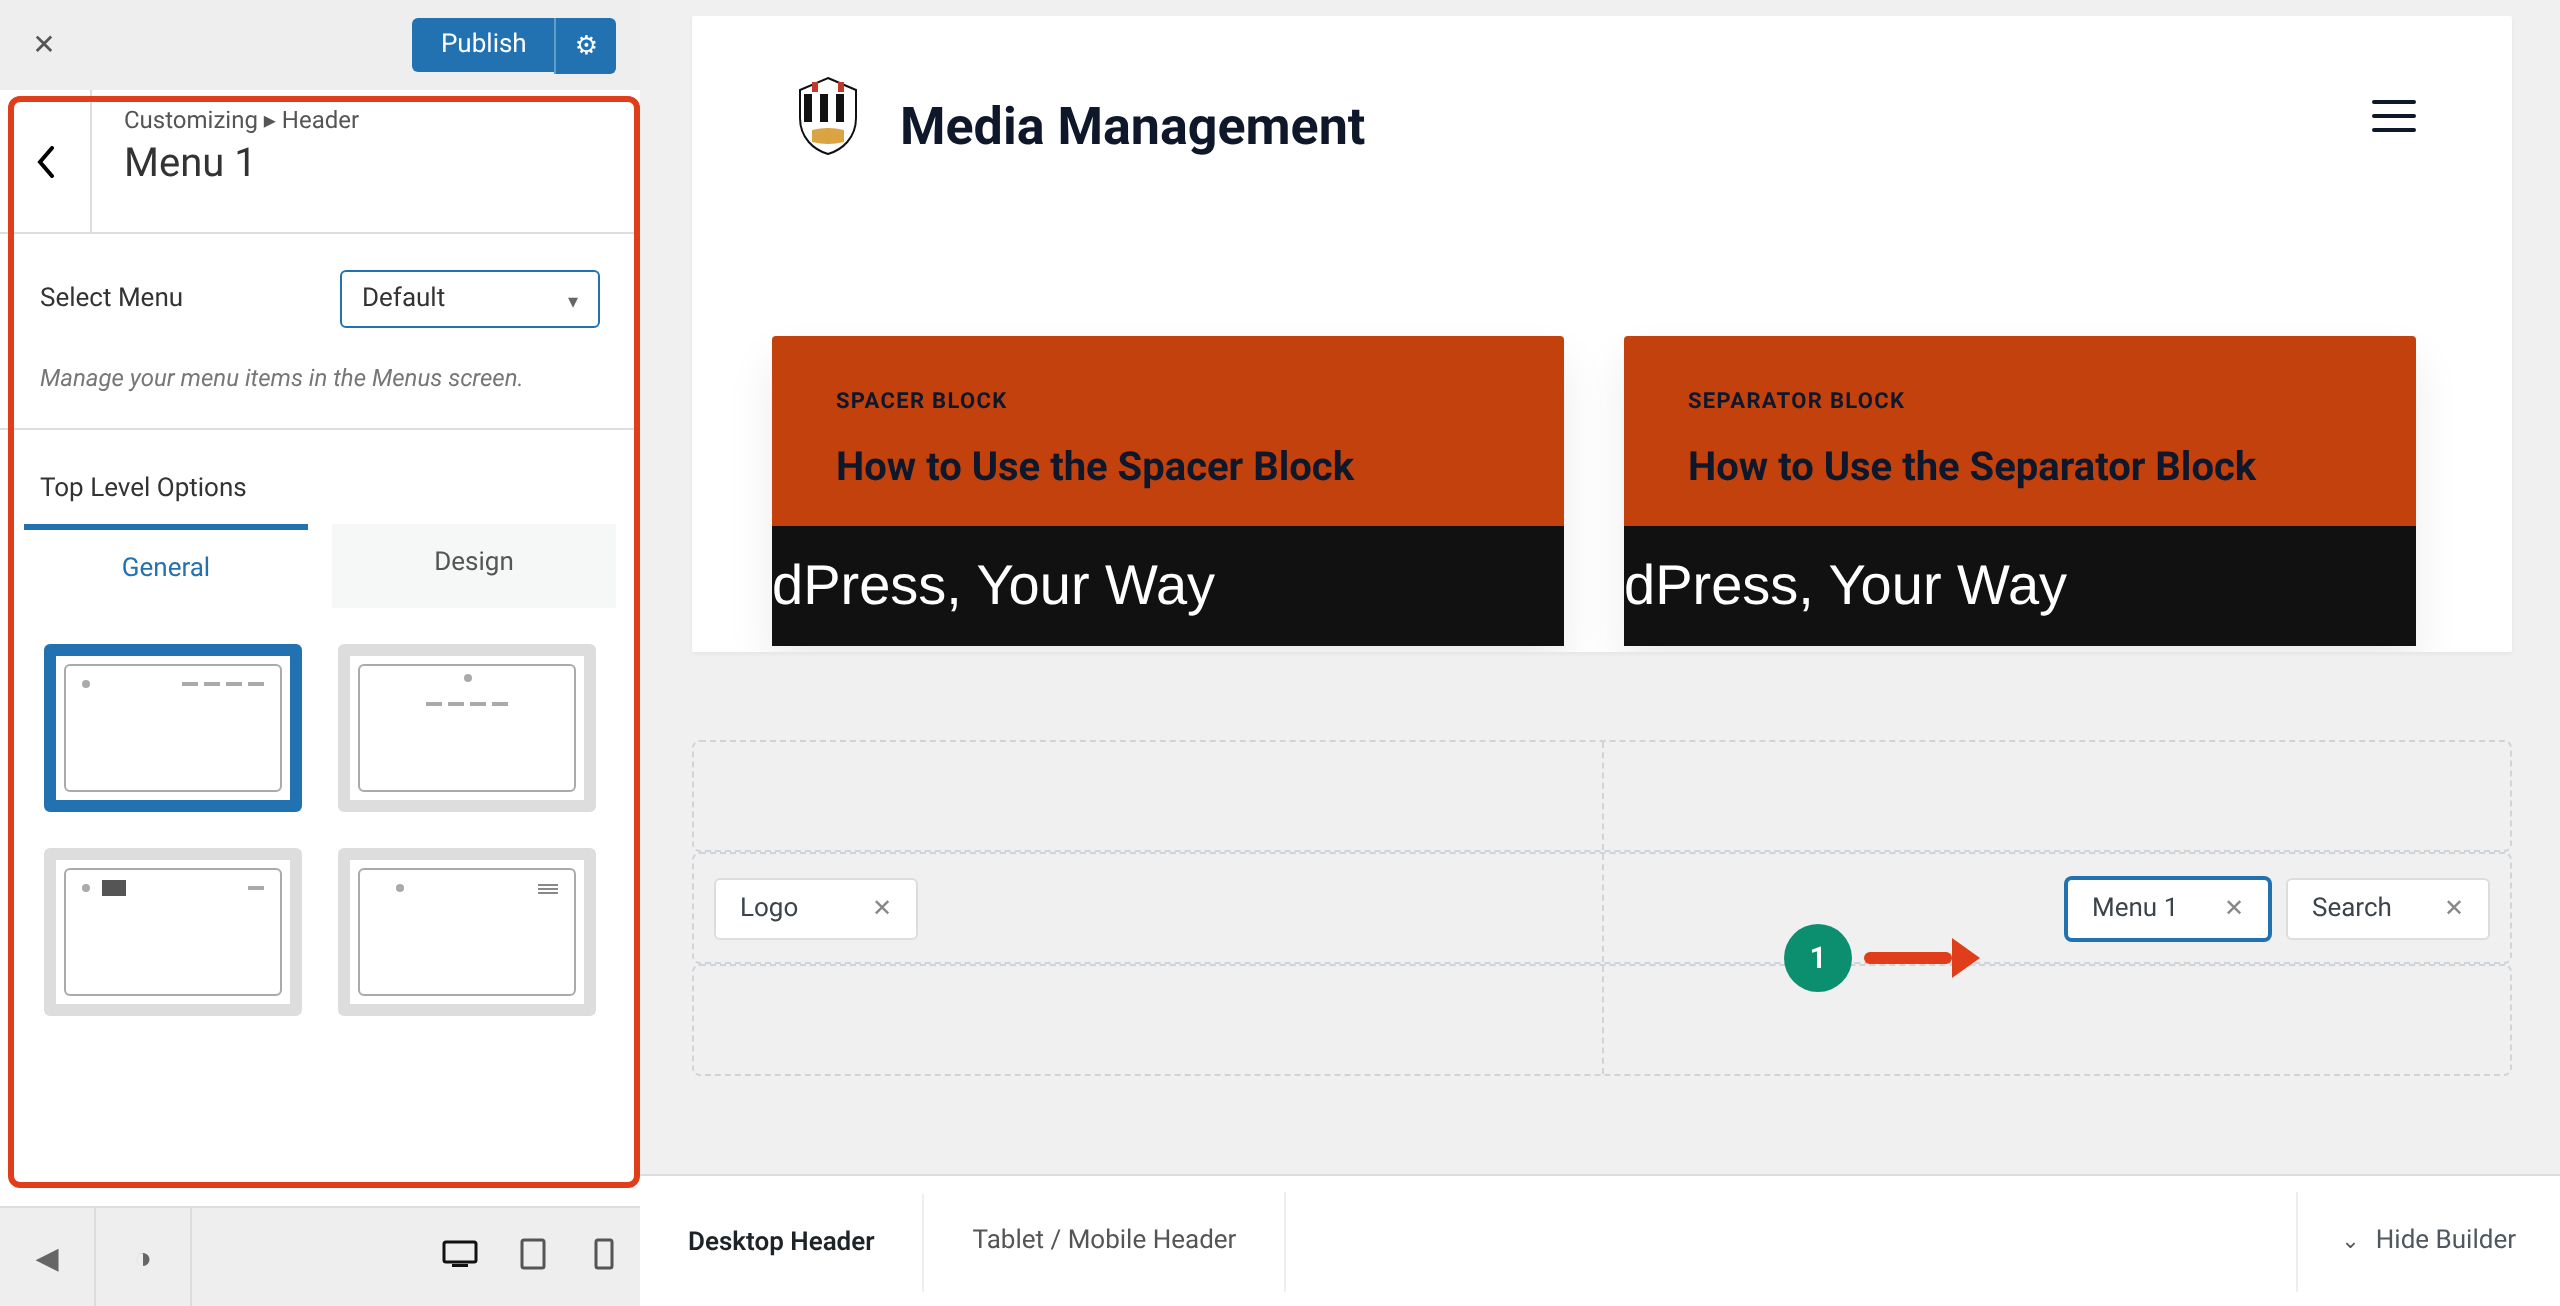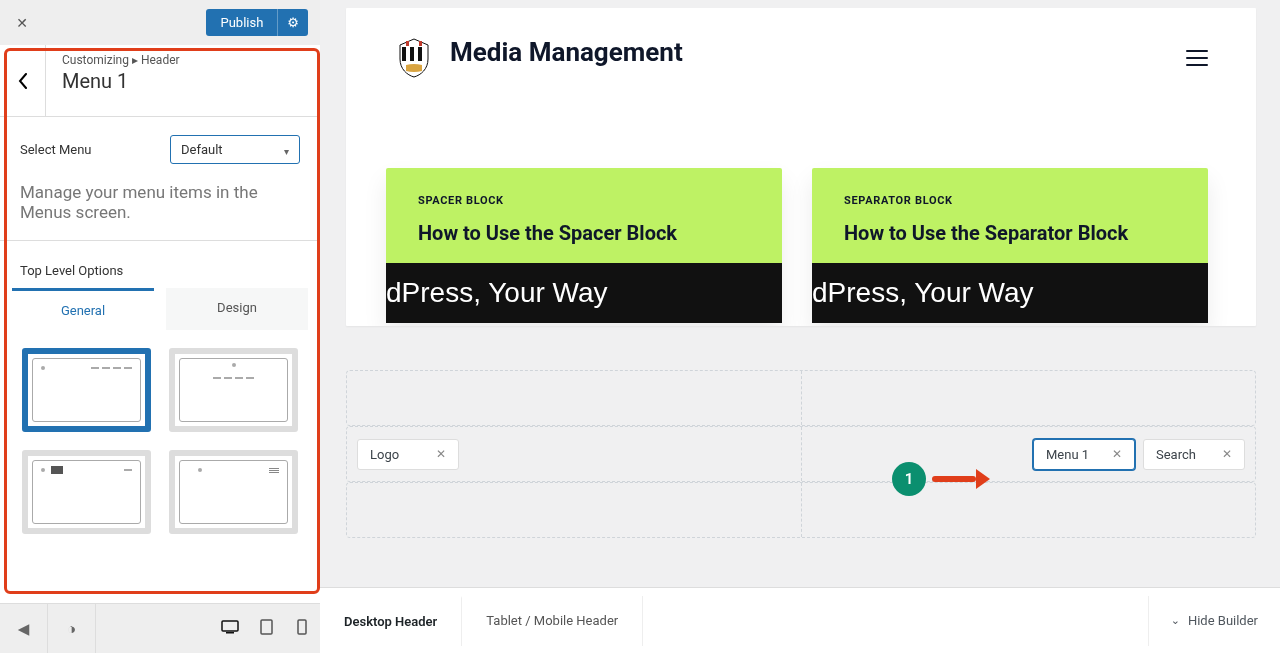--- a/index.html
+++ b/index.html
@@ -12,21 +12,21 @@
   .btn-gear{background:#2271b1;color:#fff;border:none;border-left:1px solid rgba(255,255,255,.3);padding:6px 9px;border-radius:0 3px 3px 0;cursor:pointer;font-size:13px}
   .highlighted-panel{position:absolute;left:4px;top:48px;width:316px;height:546px;border:3px solid #e03e1a;border-radius:6px;pointer-events:none;z-index:5}
   .panel-head{display:flex;align-items:flex-start;background:#fff;border-bottom:1px solid #ddd;height:72px}
   .back-btn{width:46px;height:72px;display:flex;align-items:center;justify-content:center;border-right:1px solid #ddd;cursor:pointer;color:#000;font-size:18px}
   .panel-head-txt{padding:8px 0 8px 16px}
   .breadcrumb{font-size:12px;color:#555}
   .panel-title{font-size:20px;color:#333;margin-top:2px;font-weight:400}
   .sel-row{display:flex;align-items:center;justify-content:space-between;background:#fff;margin:0;padding:18px 20px}
   .sel-label{font-size:13px;color:#333}
   .sel-dd{width:130px;border:1px solid #2271b1;border-radius:3px;padding:6px 10px;font-size:13px;background:#fff;color:#333;display:flex;align-items:flex-end;justify-content:space-between;cursor:pointer}
-  .hint{font-size:17px;color:#777;padding:0 20px 18px;background:#fff}
+  .hint{font-size:12px;color:#777;font-style:italic;padding:0 20px 18px;background:#fff}
   .divider{height:1px;background:#ddd;margin:0}
   .opt-title{padding:22px 20px 10px;font-size:13px;color:#333;background:#fff}
   .tabs{display:flex;gap:12px;padding:0 12px 0;background:#fff}
   .tab{flex:1;text-align:center;padding:12px 0;font-size:13px;color:#555;background:#f6f7f7;cursor:pointer}
   .tab.active{background:#fff;border-top:3px solid #2271b1;color:#2271b1}
   .presets{display:grid;grid-template-columns:1fr 1fr;gap:18px;padding:18px 22px;background:#fff}
   .preset{height:84px;border:6px solid #ddd;border-radius:3px;position:relative;cursor:pointer;background:#fff}
   .preset.active{border-color:#2271b1}
   .preset-inner{position:absolute;inset:4px;border:1px solid #aaa;border-radius:3px;background:#fff}
   .preset-bar{position:absolute;left:4px;right:4px;top:4px;height:10px;display:flex;align-items:center;justify-content:space-between;padding:0 4px}
@@ -39,27 +39,27 @@
   .preset4 .ham{width:10px;display:flex;flex-direction:column;gap:1px}
   .preset4 .ham span{height:1px;background:#888}
   .sb-bottom{position:absolute;left:0;bottom:0;width:320px;height:50px;background:#eee;display:flex;align-items:center;border-top:1px solid #ddd}
   .sb-bottom .ico{width:48px;height:50px;display:flex;align-items:center;justify-content:center;color:#666;font-size:15px;cursor:pointer;border-right:1px solid #ddd}
   .sb-bottom .spacer{flex:1}
   .sb-bottom .dev{width:36px;text-align:center;color:#555;cursor:pointer;font-size:15px}
   .sb-bottom .dev.active{color:#000}
 
   .preview{position:absolute;left:346px;top:8px;right:24px;height:318px;background:#fff;border-radius:1px;box-shadow:0 1px 2px rgba(0,0,0,.05);overflow:hidden}
   .pv-header{display:flex;align-items:center;justify-content:space-between;padding:20px 48px;height:100px}
-  .pv-brand{display:flex;align-items:flex-start;gap:16px}
+  .pv-brand{display:flex;align-items:flex-end;gap:16px}
   .crest{width:40px;height:42px}
   .pv-title{font-size:26px;font-weight:700;color:#0f172a}
   .hamburger{width:22px;height:16px;display:flex;flex-direction:column;justify-content:space-between;cursor:pointer}
   .hamburger span{height:2px;background:#0f172a;border-radius:1px}
   .cards{position:absolute;left:40px;right:0;top:160px;display:flex;gap:30px}
-  .card{width:396px;background:#bef264;border-radius:2px;box-shadow:0 12px 24px rgba(0,0,0,0.08)}
+  .card{width:396px;background:#c2410c;border-radius:2px;box-shadow:0 12px 24px rgba(0,0,0,0.08)}
   .card-body{padding:26px 32px 18px}
   .cat{font-size:11px;font-weight:700;letter-spacing:.06em;color:#0f172a}
   .card-title{font-size:20px;font-weight:700;color:#0f172a;margin-top:14px}
   .card-img{height:60px;background:#111;color:#fff;display:flex;align-items:center;font-family:Liberation Sans, sans-serif;font-size:28px;padding-left:0;overflow:hidden;white-space:nowrap}
 
   .builder{position:absolute;left:346px;right:24px;top:370px;display:flex;flex-direction:column;}
   .builder-row{display:flex;align-items:stretch;border:1px dashed #cfd4d9;border-radius:4px;height:56px}
   .br-cell{flex:1;display:flex;align-items:center;padding:0 10px;gap:8px}
   .br-cell + .br-cell{border-left:1px dashed #cfd4d9}
   .br-cell.right{justify-content:flex-end}

